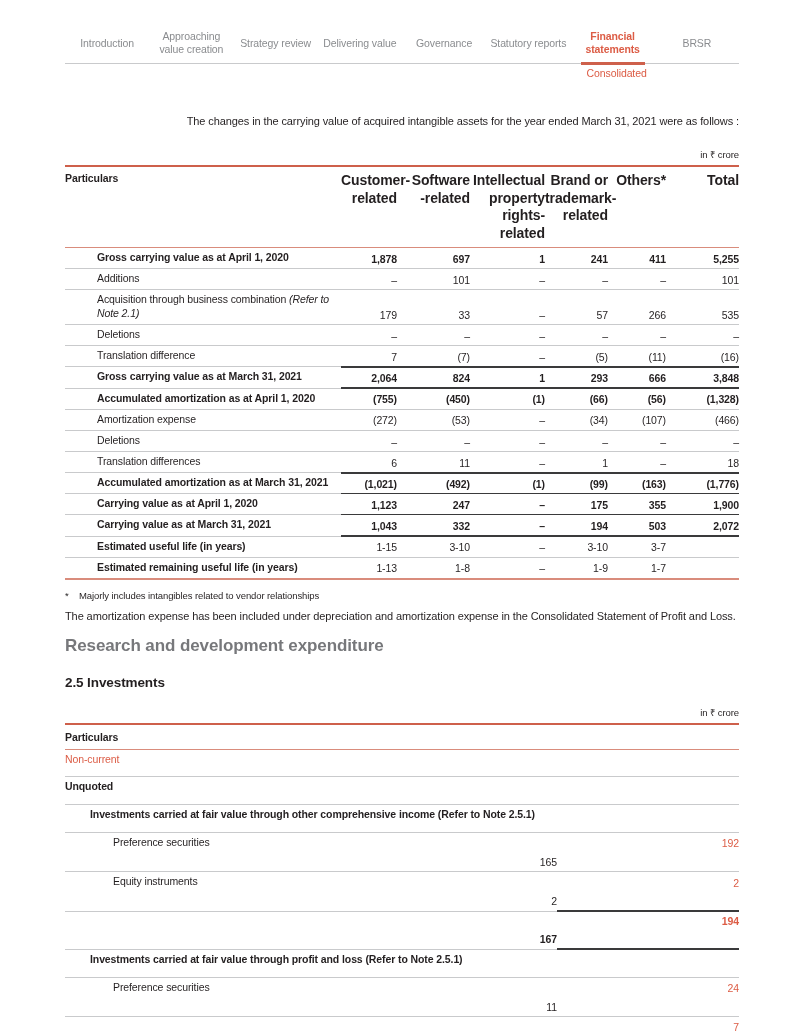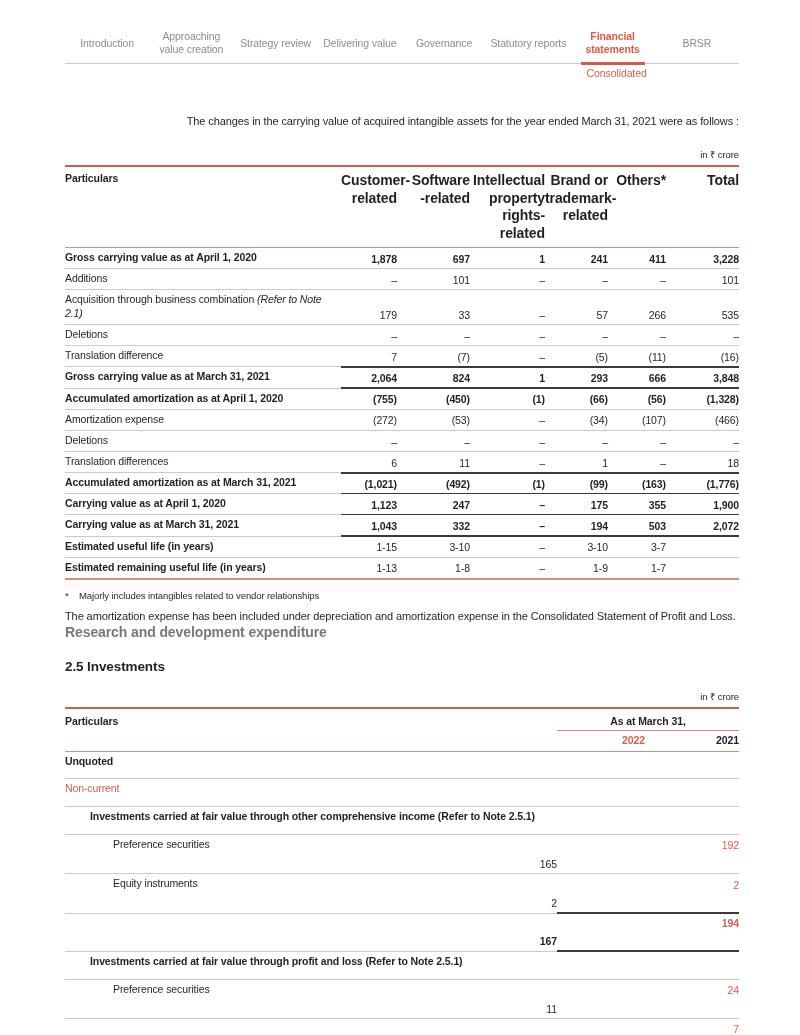--- a/index.html
+++ b/index.html
@@ -25,31 +25,31 @@
   .nav-underline{position:absolute;left:50%;transform:translateX(-50%);bottom:-9px;width:64px;height:3px;background:var(--accent-heavy);display:block;}
   .nav-sub{position:absolute;left:50%;transform:translateX(-50%);top:calc(100% + 11px);font-weight:normal;color:var(--accent);font-size:10.5px;white-space:nowrap;padding-left:8px;}
 
   
   .intro{margin-top:50px;font-size:11px;line-height:1.35;text-align:right;}
   .unit{margin-top:19px;margin-bottom:4px;text-align:right;font-size:9.5px;}
   .unit2{margin-top:16px;margin-bottom:4px;text-align:right;font-size:9.5px;}
   .para{font-size:11px;line-height:1.35;margin-top:8px;}
   .footnote{margin-top:10px;font-size:9.5px;color:var(--ink);display:flex;}
   .footnote .fmark{width:14px;}
-  .gray-head{font-size:14px;font-weight:bold;color:#77787B;}
+  .gray-head{margin-top:12px;font-size:17px;font-weight:bold;color:#77787B;}
   .h2{margin-top:19px;font-size:13.5px;font-weight:bold;}
 
   
   .t1{border-top:2.5px solid var(--accent-heavy);border-bottom:2px solid var(--accent-soft);font-size:10.5px;}
   .t1-head{display:grid;grid-template-columns:276px 56px 73px 75px 63px 58px 73px;border-bottom:1.5px solid var(--accent-soft);padding:5px 0 5px;}
   .t1-hcol{font-weight:bold;text-align:right;white-space:pre-line;line-height:1.25;font-size:14px;}
   .t1-hlabel{font-weight:bold;text-align:left;font-size:10.5px;}
   .t1-row{display:grid;grid-template-columns:276px 56px 73px 75px 63px 58px 73px;border-bottom:1px solid var(--gray-line);align-items:end;min-height:19px;}
   .t1-row:last-child{border-bottom:none;}
-  .t1-row .rlabel{padding:3px 4px 3.5px 0;line-height:1.3;}
+  .t1-row .rlabel{padding:3px 4px 3.5px 0;line-height:1.3;margin-left:32px;}
   .t1-row.bl .rlabel{font-weight:bold;}
   .t1-row .note{font-style:italic;}
   .t1-row .nums{display:contents;}
   .ncell{text-align:right;padding:3px 0 3.5px;align-self:end;}
   .t1-row.bv .ncell{font-weight:bold;}
   
   .t1-row{position:relative;}
   .t1-row.dt::before{content:"";position:absolute;left:276px;right:0;top:-1px;height:1.5px;background:var(--dark-line);}
   .t1-row.db::after{content:"";position:absolute;left:276px;right:0;bottom:-1px;height:1.7px;background:var(--dark-line);}
 
@@ -108,21 +108,21 @@
 rights-related</div>
         <div class="t1-hcol">Brand or
 trademark-
 related</div>
         <div class="t1-hcol">Others*</div>
         <div class="t1-hcol">Total</div>
       </div>
     <div id="t1-rows">
         <div class="t1-row bl bv">
           <div class="rlabel"><span>Gross carrying value as at April 1, 2020</span></div>
-          <div class="nums"><div class="ncell">1,878</div><div class="ncell">697</div><div class="ncell">1</div><div class="ncell">241</div><div class="ncell">411</div><div class="ncell">3,228</div></div>
+          <div class="nums"><div class="ncell">1,878</div><div class="ncell">697</div><div class="ncell">1</div><div class="ncell">241</div><div class="ncell">411</div><div class="ncell">5,255</div></div>
         </div>
         <div class="t1-row">
           <div class="rlabel"><span>Additions</span></div>
           <div class="nums"><div class="ncell">–</div><div class="ncell">101</div><div class="ncell">–</div><div class="ncell">–</div><div class="ncell">–</div><div class="ncell">101</div></div>
         </div>
         <div class="t1-row">
           <div class="rlabel"><span>Acquisition through business combination</span><span class="note"> (Refer to Note 2.1)</span></div>
           <div class="nums"><div class="ncell">179</div><div class="ncell">33</div><div class="ncell">–</div><div class="ncell">57</div><div class="ncell">266</div><div class="ncell">535</div></div>
         </div>
         <div class="t1-row">
@@ -185,35 +185,28 @@
 
   <h3 class="gray-head">Research and development expenditure</h3>
 
   <h2 class="h2">2.5 Investments</h2>
 
   <div class="unit2">in ₹ crore</div>
 
   <section class="t2">
     <div class="t2-head">
       <div class="t2-hlabel">Particulars</div>
-      <div class="t2-hyears">
-        <div class="t2-asat">As at March 31,</div>
-        <div class="t2-yrow">
-          <div class="t2-y1">2022</div>
-          <div class="t2-y2">2021</div>
-        </div>
-      </div>
     </div>
     <div id="t2-rows">
+        <div class="t2-row redlab">
+          <div class="t2-rlabel"><span>Non-current</span></div>
+          <div class="t2-nums"><div class="t2cell v2022"></div><div class="t2cell v2021"></div></div>
+        </div>
         <div class="t2-row bl">
           <div class="t2-rlabel"><span>Unquoted</span></div>
-          <div class="t2-nums"><div class="t2cell v2022"></div><div class="t2cell v2021"></div></div>
-        </div>
-        <div class="t2-row redlab">
-          <div class="t2-rlabel"><span>Non-current</span></div>
           <div class="t2-nums"><div class="t2cell v2022"></div><div class="t2cell v2021"></div></div>
         </div>
         <div class="t2-row bl">
           <div class="t2-rlabel ind1"><span>Investments carried at fair value through other comprehensive income (Refer to Note 2.5.1)</span></div>
           <div class="t2-nums"><div class="t2cell v2022"></div><div class="t2cell v2021"></div></div>
         </div>
         <div class="t2-row">
           <div class="t2-rlabel ind2"><span>Preference securities</span></div>
           <div class="t2-nums"><div class="t2cell v2022">192</div><div class="t2cell v2021">165</div></div>
         </div>

